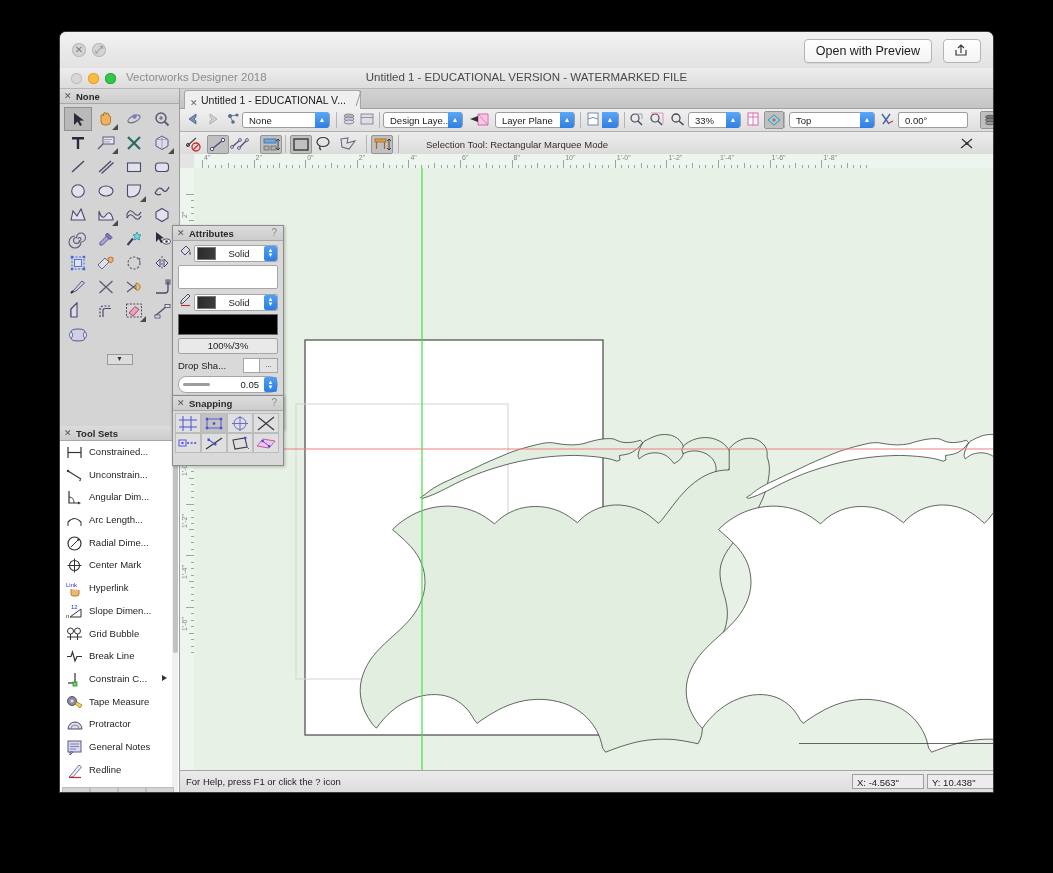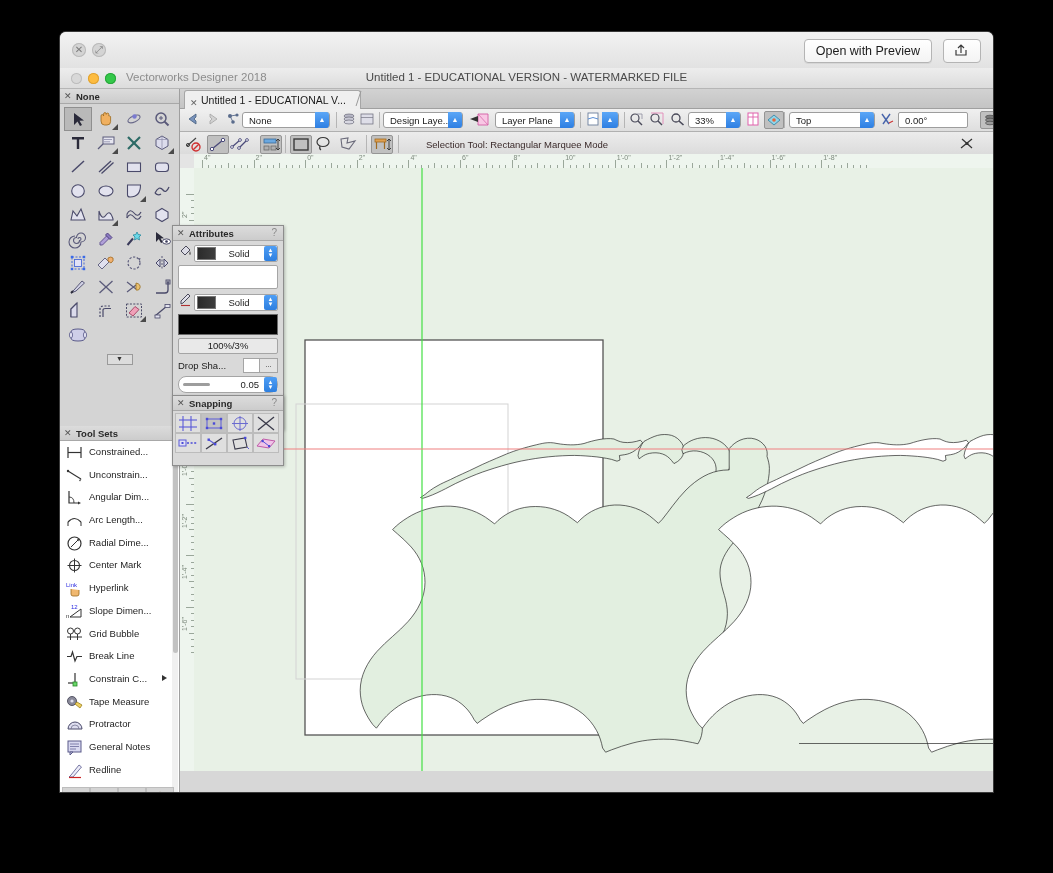--- a/index.html
+++ b/index.html
@@ -1144,20 +1144,32 @@
                        C 1240 534, 1254 516, 1270 500 C 1288 482, 1308 466, 1330 454
                        C 1350 443, 1372 436, 1394 434 L 1414 433 Z" fill="#ffffff" stroke="#1a1a1a" stroke-width="2.2"></path>
               <path d="M 1318 330 L 1318 1345 L 560 1345" fill="none" stroke="#1a1a1a" stroke-width="2.2"></path>
             </g>
 
             <line x1="228" y1="0" x2="228" y2="604" stroke="#43e043" stroke-width="1.2"></line>
             <line x1="0" y1="281" x2="800" y2="281" stroke="#f08080" stroke-width="1.2"></line>
           </svg>
         </div>
 
+        <div id="statusbar">
+          <div id="status-msg">For Help, press F1 or click the ? icon</div>
+          <div class="coordbox" style="left:672px;width:72px">
+            <span>X:</span>
+            <span>-4.563"</span>
+          </div>
+          <div class="coordbox" style="left:747px;width:72px">
+            <span>Y:</span>
+            <span>10.438"</span>
+          </div>
+
+        </div>
 
       </div>
 
       <div id="attr-pal">
         <div class="pal-header">
           <span class="closebox">✕</span>
           <span class="ptitle">Attributes</span>
           <span class="qmark">?</span>
         </div>
         <div id="attr-body">

